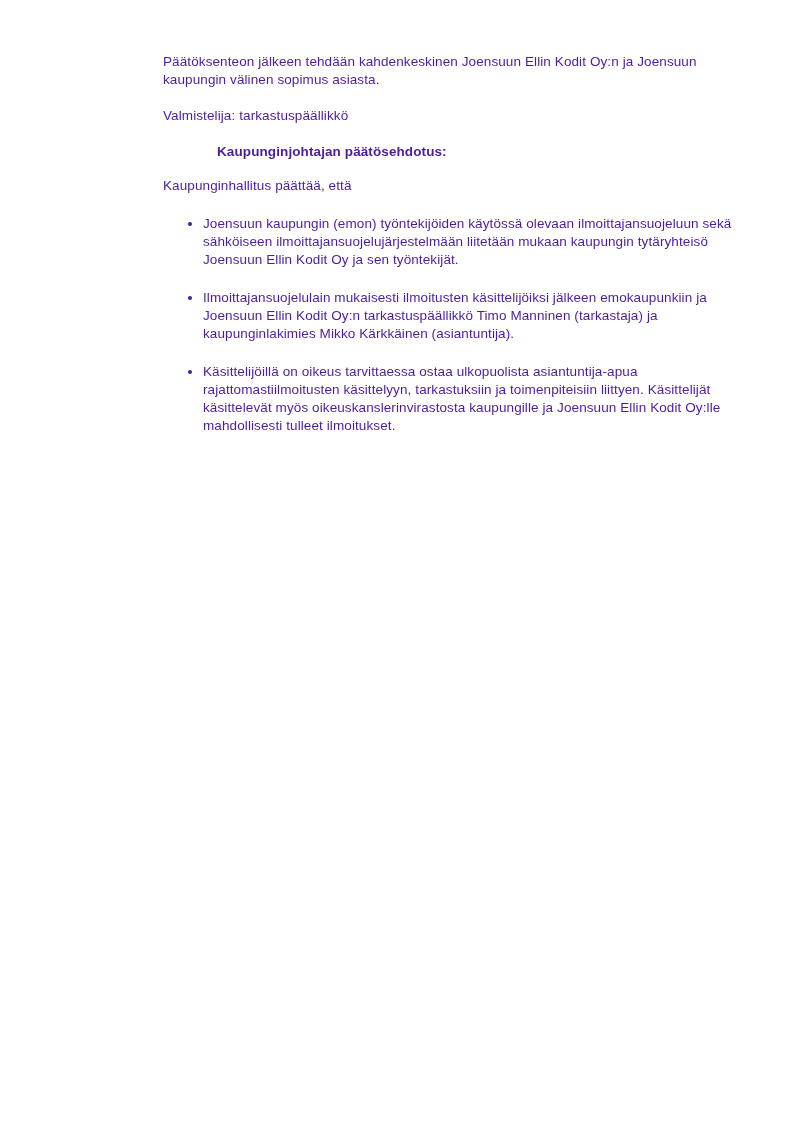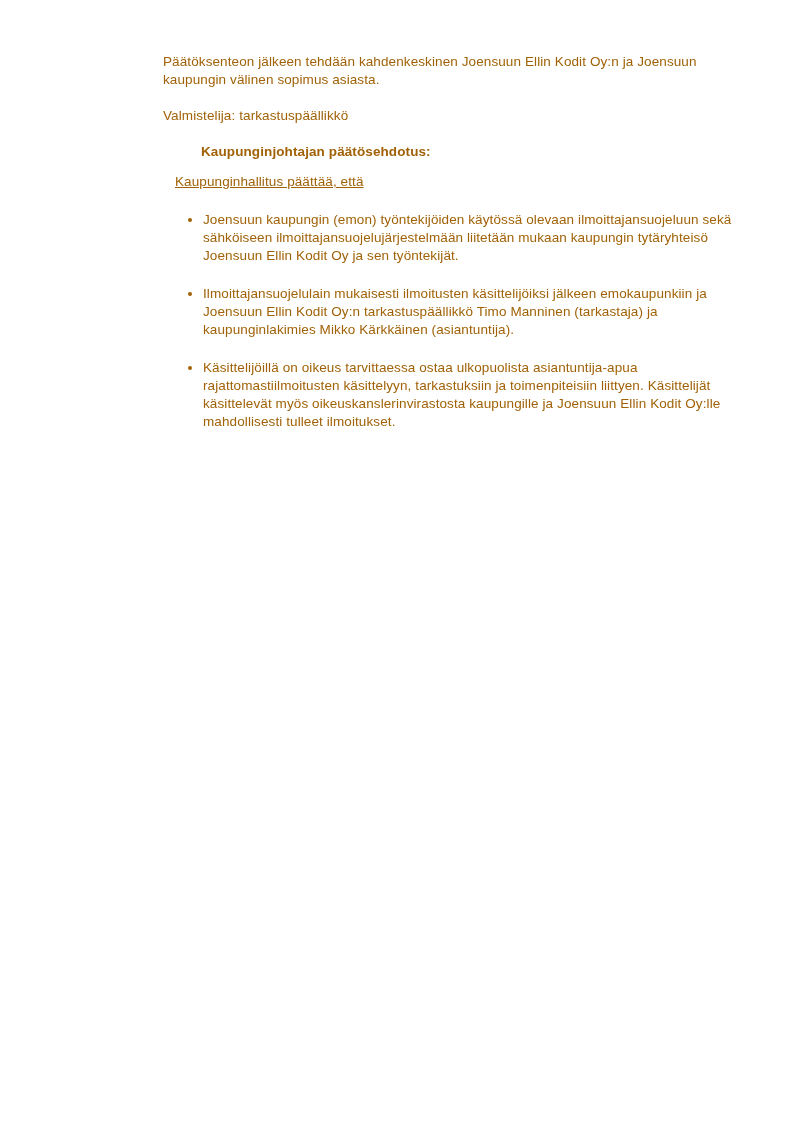--- a/index.html
+++ b/index.html
@@ -14,39 +14,38 @@
     overflow: hidden;
     font-family: "Liberation Sans", sans-serif;
   }
   .page {
     position: relative;
     width: 794px;
     height: 928px;
     background: #ffffff;
     box-sizing: border-box;
     padding: 53px 59px 0 163px;
-    color: #a16207;
+    color: #4c1d95;
   }
   .content {
     width: 572px;
     font-size: 13.5px;
     line-height: 18px;
     letter-spacing: 0.1px;
   }
   .para {
     margin: 0 0 18px 0;
   }
   .heading {
-    margin: 0;
+    margin: 16px;
     font-weight: bold;
     padding-left: 38px;
   }
   .tight {
-    margin: 12px;
-    text-decoration: underline;
+    margin: 0;
   }
   ul.bullets {
     list-style: disc;
     margin: 20px 0 22px 0;
     padding: 0 0 0 40px;
   }
   ul.bullets li {
     margin: 0 0 20px 0;
   }
   ul.bullets li:last-child {

